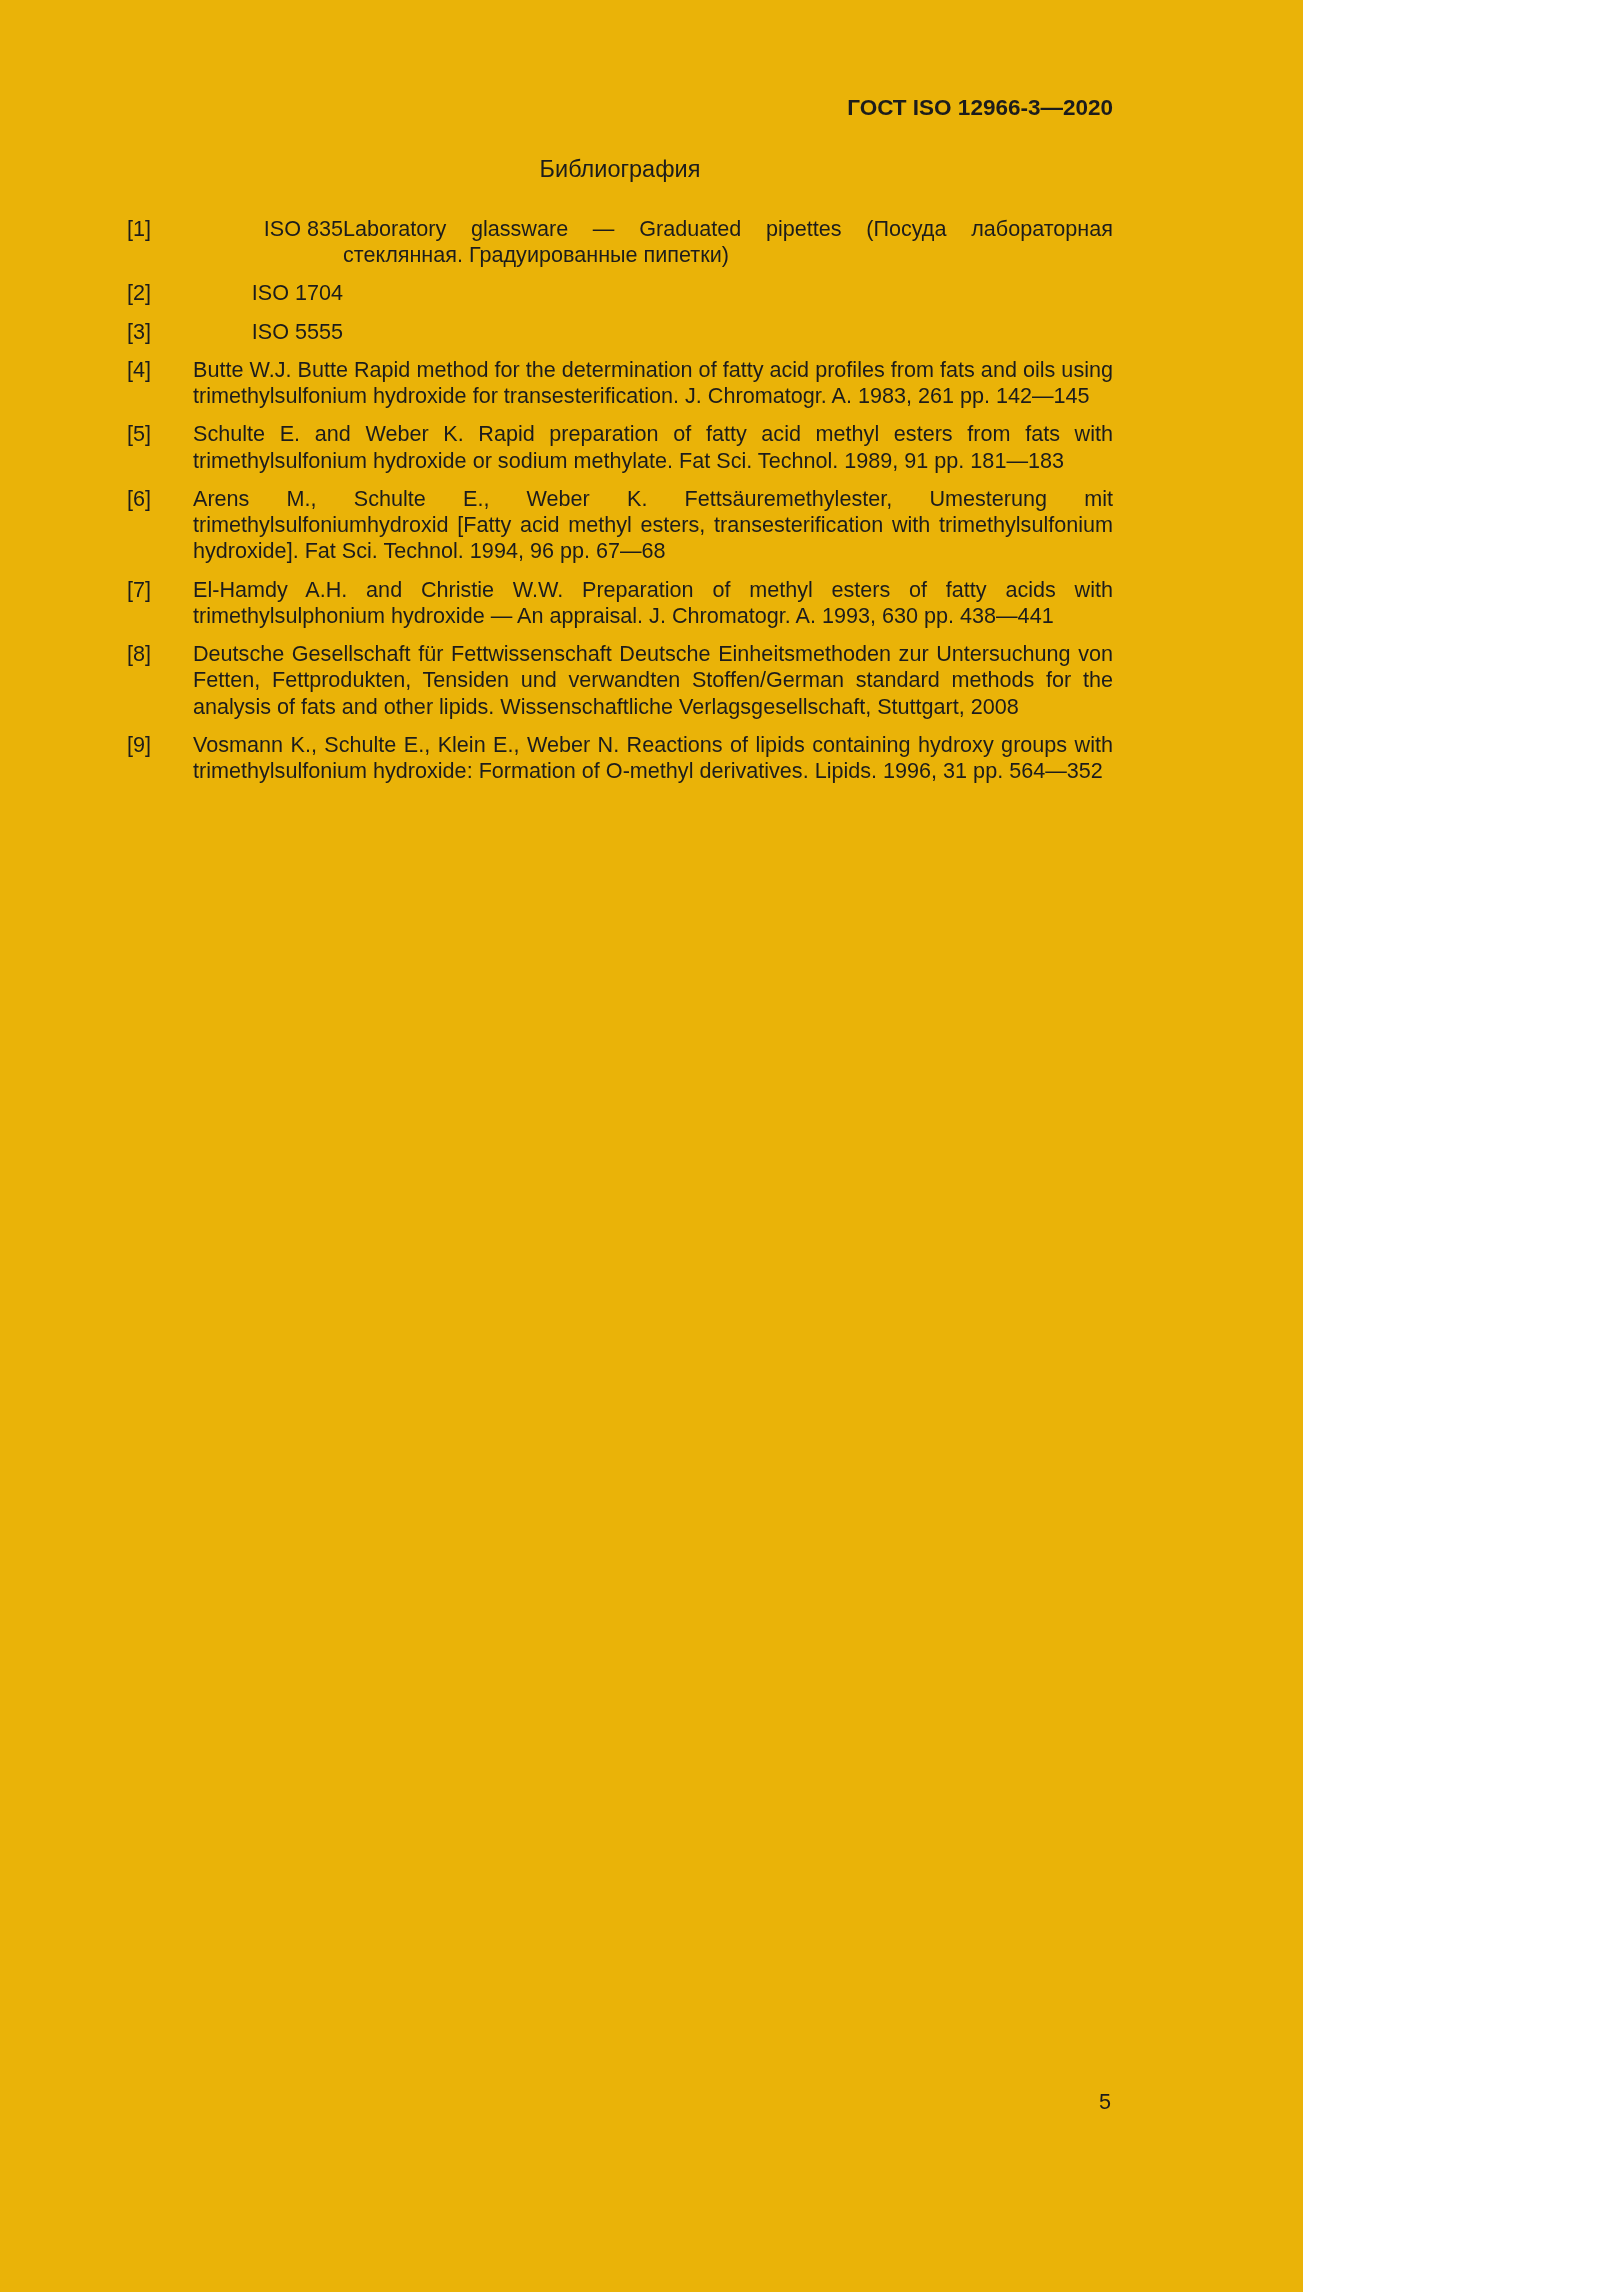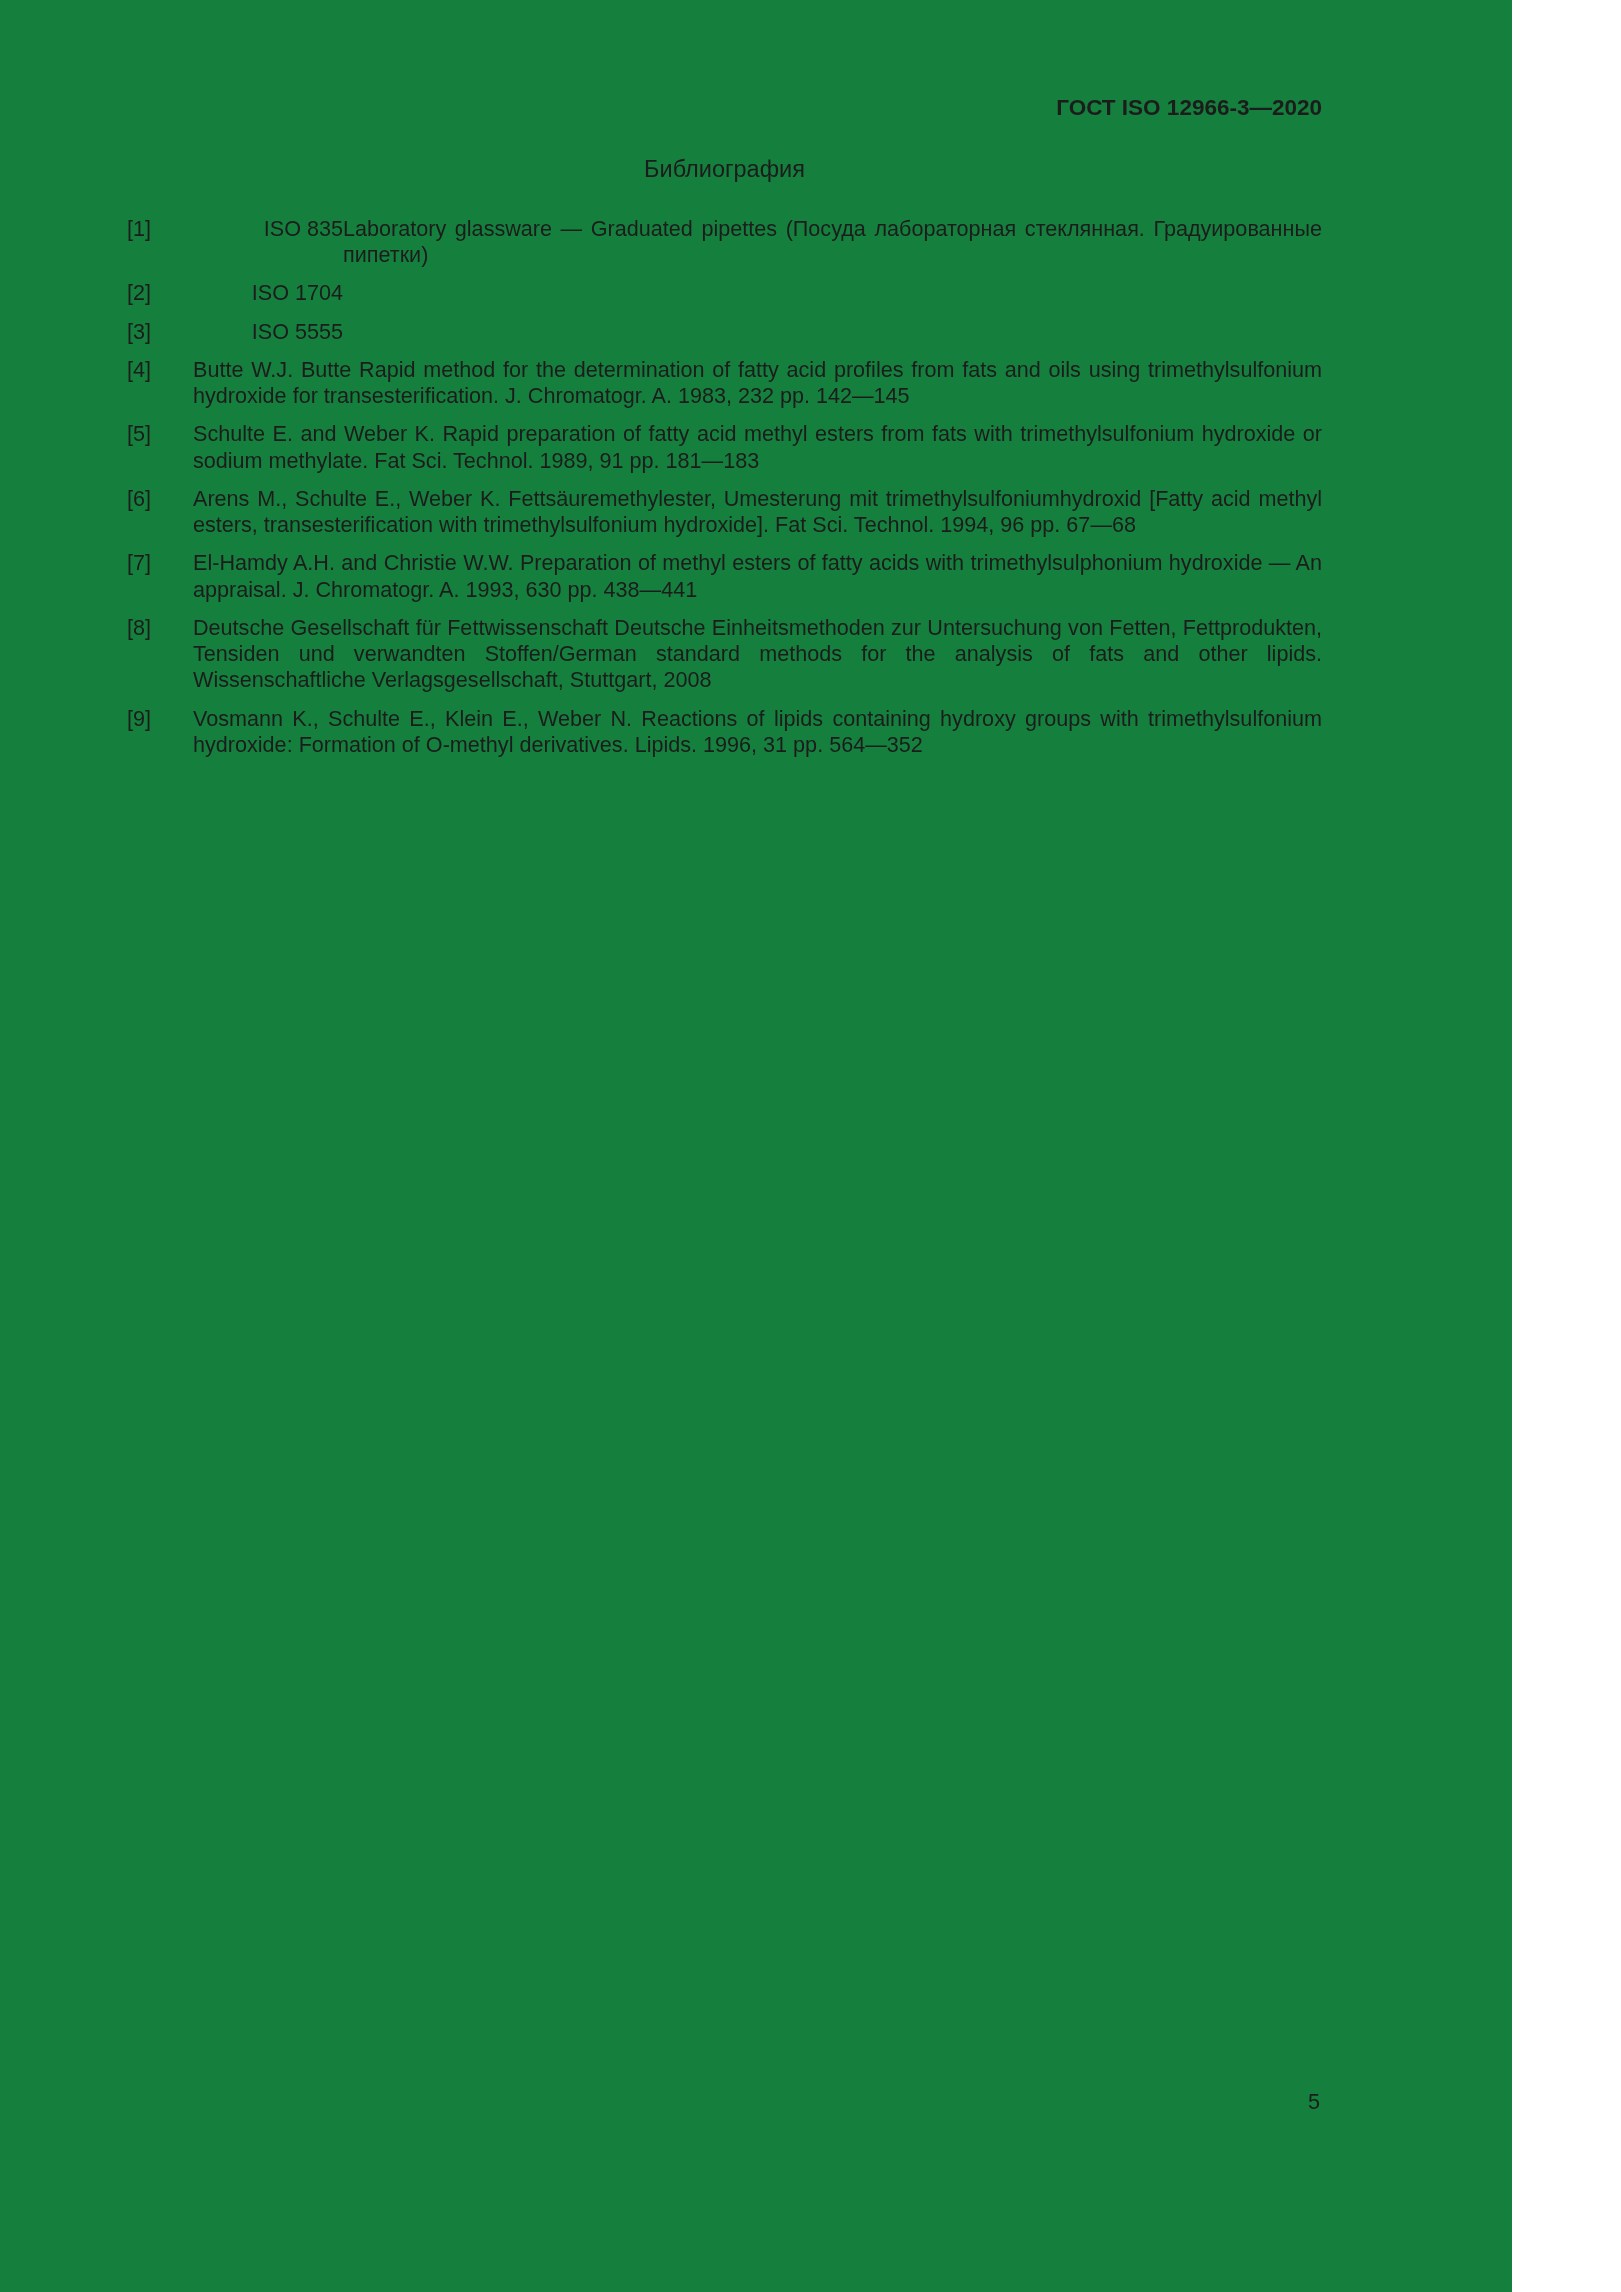--- a/index.html
+++ b/index.html
@@ -4,23 +4,23 @@
 <style>
   * { margin: 0; padding: 0; box-sizing: border-box; }
   html, body { background: #ffffff; }
   body {
     font-family: "Liberation Sans", "DejaVu Sans", sans-serif;
     color: #1c1c1c;
     -webkit-font-smoothing: antialiased;
   }
   .page {
     position: relative;
-    width: 1512px;
+    width: 1303px;
     height: 2293px;
-    background: #15803d;
+    background: #eab308;
     padding: 94px 190px 0 127px;
     overflow: hidden;
   }
   .doc-header {
     text-align: right;
     font-weight: bold;
     font-size: 22.5px;
     line-height: 1.2;
   }
   .doc-title {
@@ -70,21 +70,21 @@
       <div class="ref-row has-code">
         <span class="ref-num">[2]</span>
         <span class="ref-code">ISO 1704</span>
       </div>
       <div class="ref-row has-code">
         <span class="ref-num">[3]</span>
         <span class="ref-code">ISO 5555</span>
       </div>
       <div class="ref-row">
         <span class="ref-num">[4]</span>
-        <span class="ref-text">Butte W.J. Butte Rapid method for the determination of fatty acid profiles from fats and oils using trimethylsulfonium hydroxide for transesterification. J. Chromatogr. A. 1983, 232 pp. 142—145</span>
+        <span class="ref-text">Butte W.J. Butte Rapid method for the determination of fatty acid profiles from fats and oils using trimethylsulfonium hydroxide for transesterification. J. Chromatogr. A. 1983, 261 pp. 142—145</span>
       </div>
       <div class="ref-row">
         <span class="ref-num">[5]</span>
         <span class="ref-text">Schulte E. and Weber K. Rapid preparation of fatty acid methyl esters from fats with trimethylsulfonium hydroxide or sodium methylate. Fat Sci. Technol. 1989, 91 pp. 181—183</span>
       </div>
       <div class="ref-row">
         <span class="ref-num">[6]</span>
         <span class="ref-text">Arens M., Schulte E., Weber K. Fettsäuremethylester, Umesterung mit trimethylsulfoniumhydroxid [Fatty acid methyl esters, transesterification with trimethylsulfonium hydroxide]. Fat Sci. Technol. 1994, 96 pp. 67—68</span>
       </div>
       <div class="ref-row">

